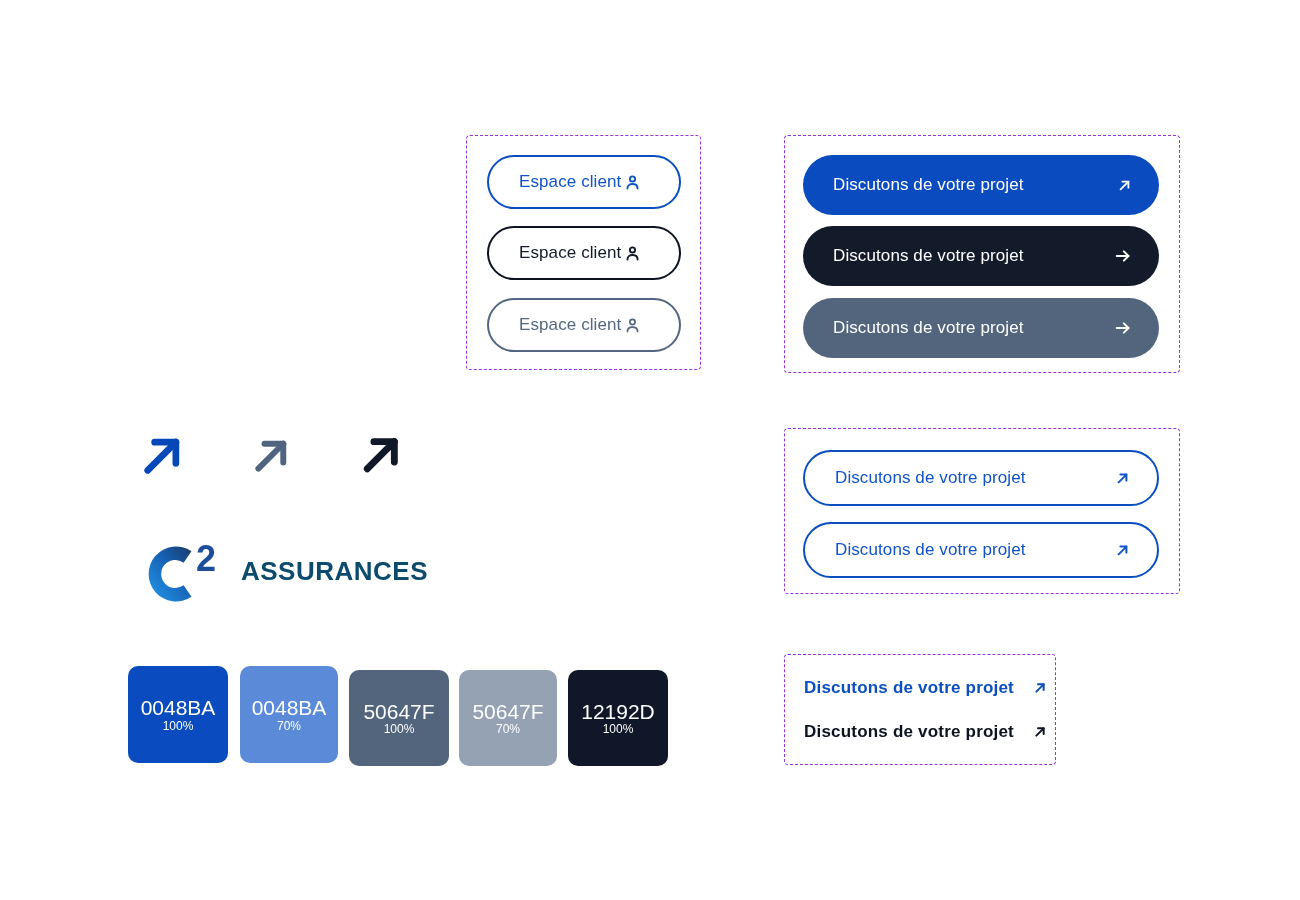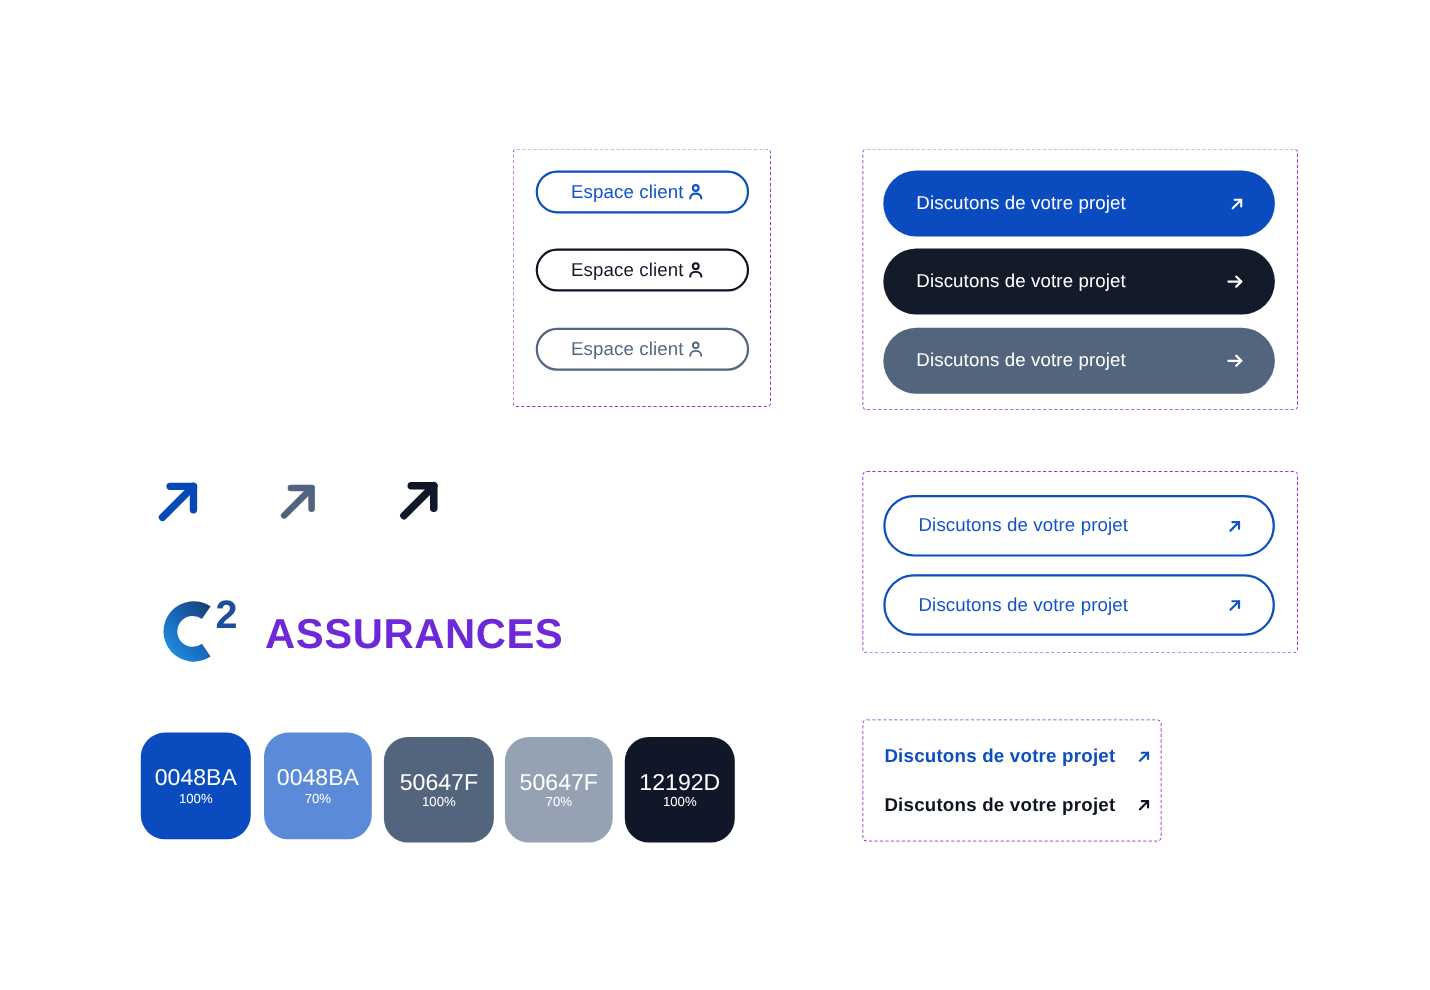--- a/index.html
+++ b/index.html
@@ -33,21 +33,21 @@
     align-items: center;
     justify-content: space-between;
     font-size: 17px;
     letter-spacing: 0.1px;
     white-space: nowrap;
   }
 
   
   .ec {
     width: 194px;
-    height: 39px;
+    height: 54px;
     padding: 0 26px 0 30px;
     background: #ffffff;
     justify-content: flex-start;
     gap: 2px;
   }
   .ec-primary  { border: 2.5px solid #0b4ec0; color: #1154c9; }
   .ec-dark     { border: 2.5px solid #0d1320; color: #121a28; }
   .ec-muted    { border: 2px solid #54657f;  color: #56687f; }
 
   
@@ -89,31 +89,31 @@
 
   
   .arrow-big { position: absolute; }
 
   
   #logo-block { position: absolute; left: 128px; top: 538px; }
   #logo-word {
     position: absolute;
     left: 113px;
     top: 18px;
-    font-size: 38px;
+    font-size: 26px;
     font-weight: bold;
     letter-spacing: 0.5px;
-    color: #6d28d9;
+    color: #0c4a6e;
     font-family: "Liberation Sans", sans-serif;
   }
 
   
   .swatch {
     position: absolute;
-    border-radius: 22px;
+    border-radius: 10px;
     display: flex;
     flex-direction: column;
     align-items: center;
     justify-content: center;
     color: #ffffff;
     line-height: 1.12;
   }
   .swatch .hex { font-size: 21px; }
   .swatch .pct { font-size: 12px; }
 </style>

